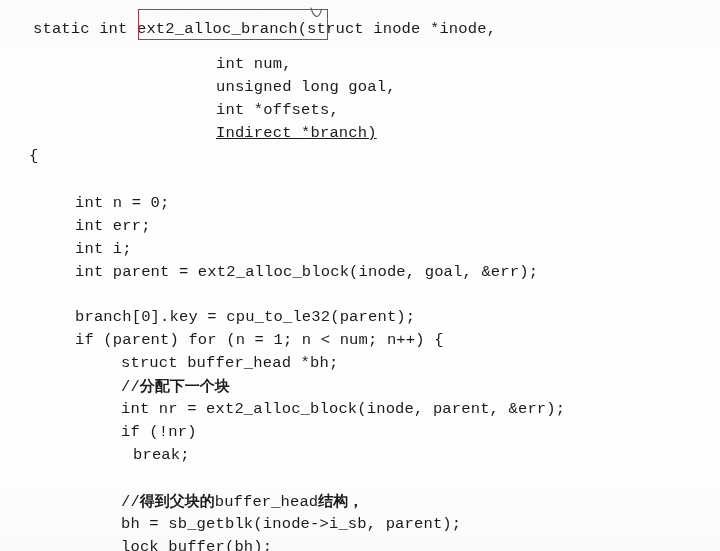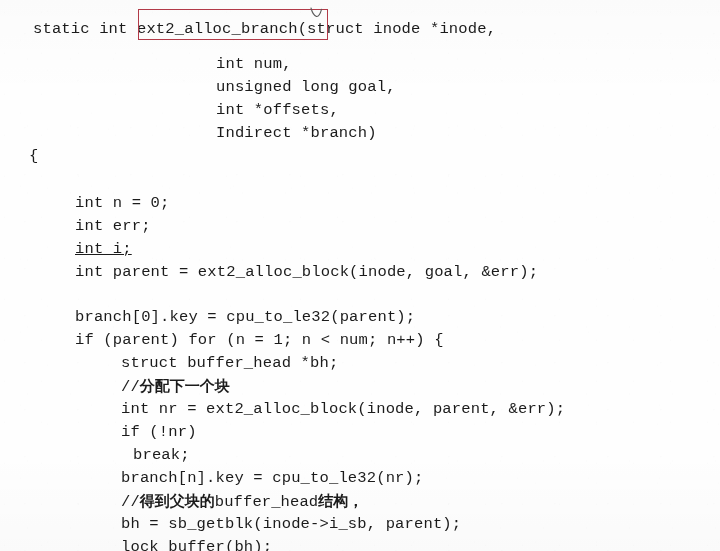--- a/index.html
+++ b/index.html
@@ -92,34 +92,33 @@
 <body>
 
 <div id="page">
 
   <div id="code-listing">
 
   <div class="code-line" style="left: 33px; top: 13px;">static int ext2_alloc_branch(struct inode *inode,</div>
       <div class="code-line" style="left: 216px; top: 48px;">int num,</div>
       <div class="code-line" style="left: 216px; top: 71px;">unsigned long goal,</div>
       <div class="code-line" style="left: 216px; top: 94px;">int *offsets,</div>
-      <div class="code-line" style="left: 216px; top: 117px;">Indirect *branch)</div>
+      <div class="code-line" style="left: 216px; top: 117px; text-decoration: underline;">Indirect *branch)</div>
       <div class="code-line" style="left: 29px; top: 140px;">{</div>
       <div class="code-line" style="left: 75px; top: 187px;">int n = 0;</div>
       <div class="code-line" style="left: 75px; top: 210px;">int err;</div>
-      <div class="code-line" style="left: 75px; top: 233px; text-decoration: underline;">int i;</div>
+      <div class="code-line" style="left: 75px; top: 233px;">int i;</div>
       <div class="code-line" style="left: 75px; top: 256px;">int parent = ext2_alloc_block(inode, goal, &amp;err);</div>
       <div class="code-line" style="left: 75px; top: 301px;">branch[0].key = cpu_to_le32(parent);</div>
       <div class="code-line" style="left: 75px; top: 324px;">if (parent) for (n = 1; n &lt; num; n++) {</div>
       <div class="code-line" style="left: 121px; top: 347px;">struct buffer_head *bh;</div>
       <div class="code-line cjk" style="left: 121px; top: 370px;">//<span class="cjk-text">分配下一个块</span></div>
       <div class="code-line" style="left: 121px; top: 393px;">int nr = ext2_alloc_block(inode, parent, &amp;err);</div>
       <div class="code-line" style="left: 121px; top: 416px; font-family: Liberation Mono, monospace;">if (!nr)</div>
       <div class="code-line" style="left: 133px; top: 439px;">break;</div>
-      <div class="code-line" style="left: 121px; top: 462px;">branch[n].key = cpu_to_le32(nr);</div>
       <div class="code-line" style="left: 121px; top: 508px;">bh = sb_getblk(inode-&gt;i_sb, parent);</div>
       <div class="code-line cjk" style="left: 121px; top: 485px;">//<span class="cjk-text">得到父块的</span>buffer_head<span class="cjk-text">结构，</span></div>
       <div class="code-line" style="left: 121px; top: 531px;">lock_buffer(bh);</div>
     </div>
 
   <div id="annotation-box" style="left: 138px; top: 9px; width: 190px; height: 31px; border-color: rgb(178, 58, 72);"></div>
 
   <svg id="caret-mark" width="18" height="16" viewBox="0 0 18 16" aria-hidden="true" style="left: 308px; top: 6px;">
     <path d="M3 2 C4.2 6.5, 6.2 9.8, 8.4 10.4 C10.6 10.9, 12.4 7.6, 13.6 3.2" fill="none" stroke="#5a5a5a" stroke-width="1.1" stroke-linecap="round"></path>
   </svg>

